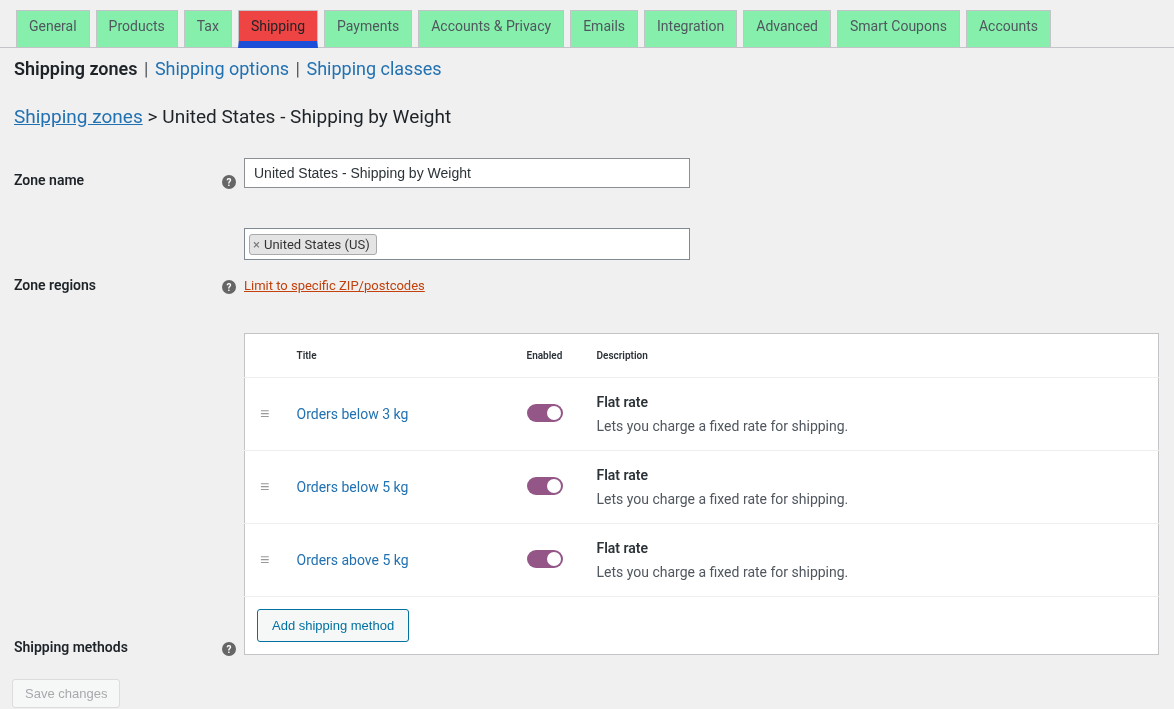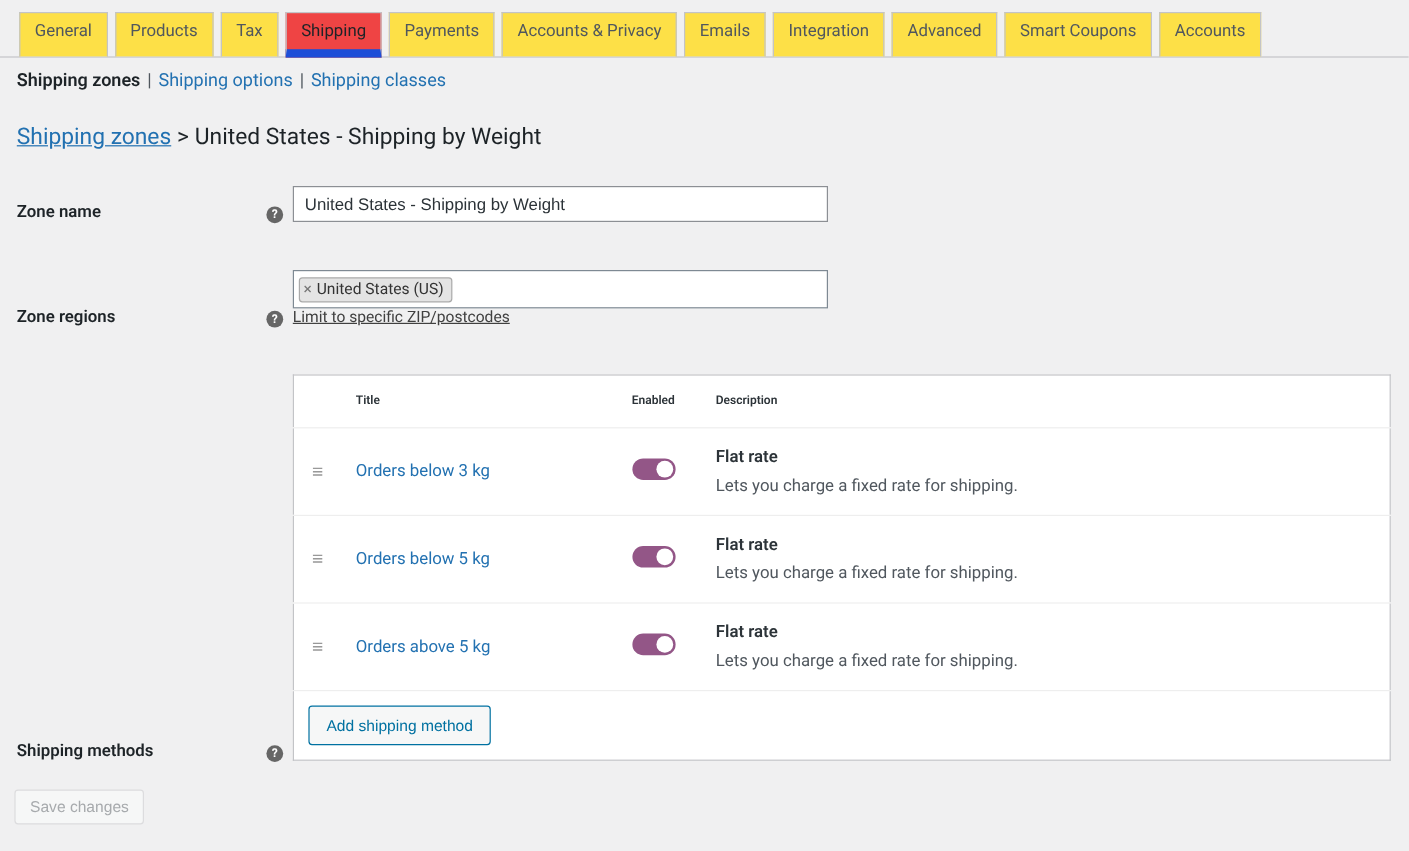--- a/index.html
+++ b/index.html
@@ -1,22 +1,22 @@
 <!DOCTYPE html>
 <html><head>
   <meta charset="utf-8">
   <style>
     * { box-sizing: border-box; margin: 0; padding: 0; }
     body { font-family: -apple-system, BlinkMacSystemFont, "Segoe UI", Roboto, sans-serif; font-size: 13px; color: #3c434a; background: #f0f0f1; width: 1174px; }
     
     .nav-tabs { display: flex; gap: 6px; padding: 10px 16px 0 16px; border-bottom: 1px solid #c3c4c7; }
-    .nav-tab { background: #fde047; color: #50575e; padding: 7px 12px; border: 1px solid #c3c4c7; border-bottom: none; text-decoration: none; font-size: 14px; cursor: pointer; position: relative; }
+    .nav-tab { background: #86efac; color: #50575e; padding: 7px 12px; border: 1px solid #c3c4c7; border-bottom: none; text-decoration: none; font-size: 14px; cursor: pointer; position: relative; }
     .nav-tab.active { background: #ef4444; color: #1d2327; border-bottom: 7px solid #1d4ed8; margin-bottom: -1px; }
     
-    .subnav { padding: 10px 14px; font-size: 15px; }
+    .subnav { padding: 10px 14px; font-size: 18px; }
     .subnav a { color: #2271b1; text-decoration: none; cursor: pointer; }
     .subnav .current { color: #1d2327; font-weight: 600; }
     .subnav .sep { color: #50575e; margin: 0 2px; }
     
     .breadcrumb { padding: 16px 14px 30px; }
     .breadcrumb a { color: #2271b1; text-decoration: underline; font-size: 19px; font-weight: 400; cursor:pointer; }
     .breadcrumb .sep { font-size: 19px; font-weight:400; color:#1d2327; }
     .breadcrumb .title { font-size: 19px; font-weight: 400; color:#1d2327; }
     
     .form { padding: 0 14px; }
@@ -25,21 +25,21 @@
     .form-control { flex: 1; max-width: 915px; }
     
     .help-icon { display: inline-flex; align-items:center; justify-content:center; width: 14px; height: 14px; border-radius: 50%; background: #666; color: #fff; font-size: 10px; font-weight: bold; position: absolute; right: 8px; top: 9px; cursor:help; }
     
     .text-input { width: 446px; border: 1px solid #8c8f94; padding: 6px 9px; font-size: 14px; color: #2c3338; background: #fff; cursor: text; }
     
     .token-input { width: 446px; border: 1px solid #7e8993; padding: 4px 6px 4px 4px; background: #fff; min-height: 32px; display: flex; align-items: center; gap: 4px; cursor: text; }
     .token { background: #e4e4e4; border: 1px solid #aaa; border-radius: 3px; padding: 2px 6px 2px 3px; font-size: 13px; color: #333; display: inline-flex; align-items: center; cursor:default; }
     .token-x { color: #777; margin-right: 4px; font-size: 13px; cursor: pointer; line-height:1; }
     
-    .zip-link { color: #404040; font-size: 13px; text-decoration: underline; display: inline-block; cursor: pointer; }
+    .zip-link { color: #c2410c; font-size: 13px; text-decoration: underline; display: inline-block; margin-top: 18px; cursor: pointer; }
     
     .methods-table { background: #fff; border: 1px solid #c3c4c7; width: 100%; border-collapse: collapse; }
     .methods-table th { text-align: left; font-weight: 600; font-size: 10px; color: #2c3338; padding: 16px 12px; }
     .methods-table td { padding: 16px 12px; border-top: 1px solid #eee; vertical-align: middle; }
     .methods-table .col-sort { width: 40px; text-align: center; }
     .methods-table .col-title { width: 230px; }
     .methods-table .col-enabled { width: 70px; }
     
     .sort-handle { color: #999; cursor: grab; font-size: 16px; line-height: 1; }
     .method-link { color: #2271b1; text-decoration: none; font-size: 14px; cursor: pointer; }

